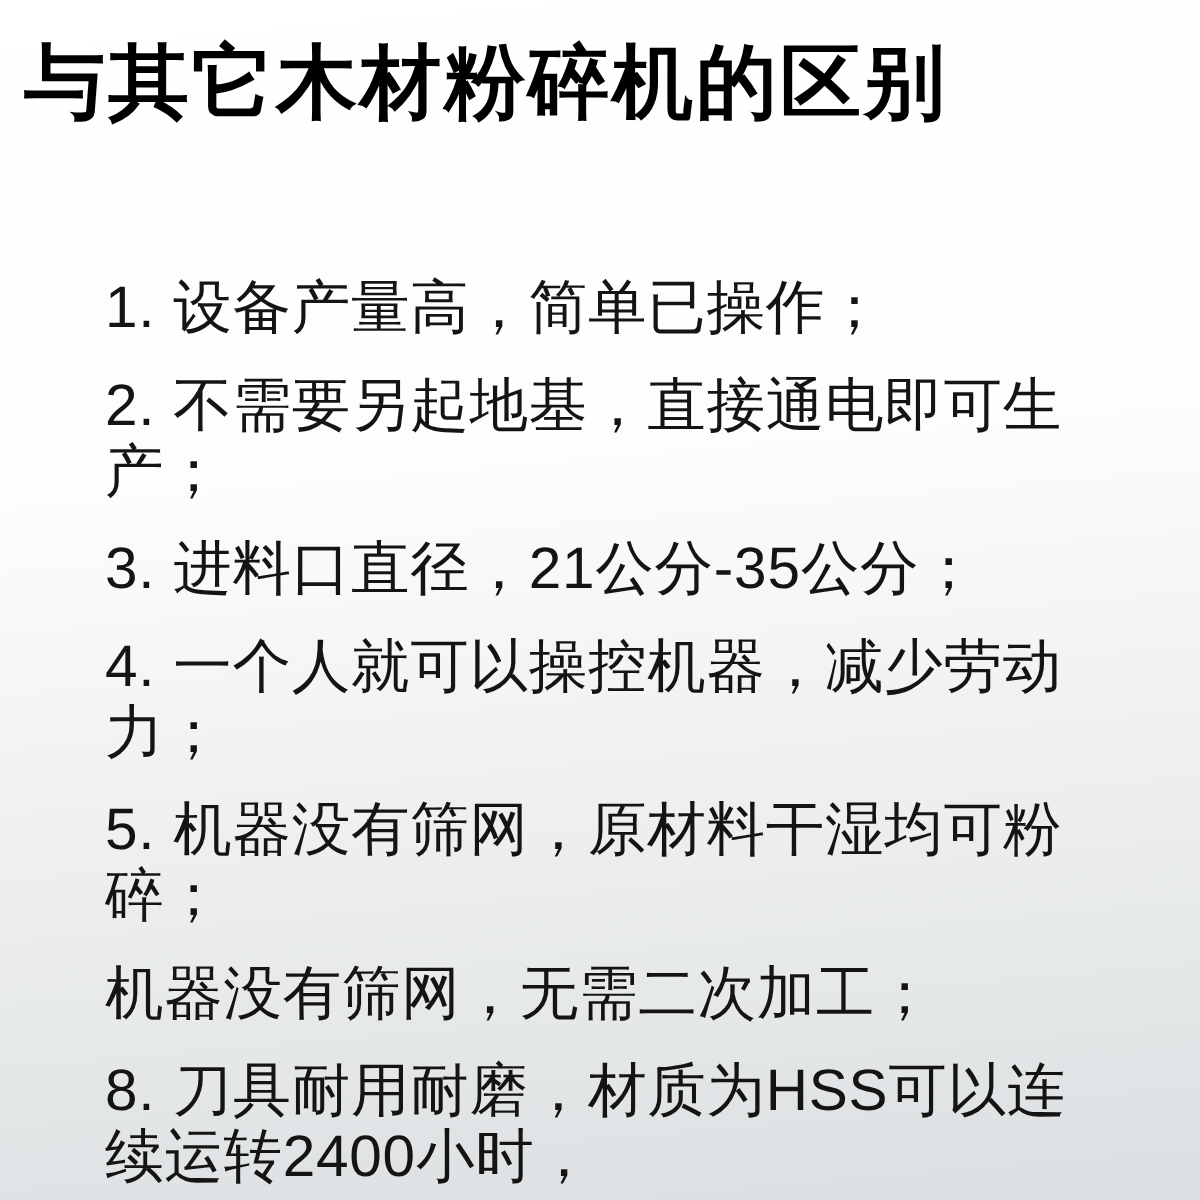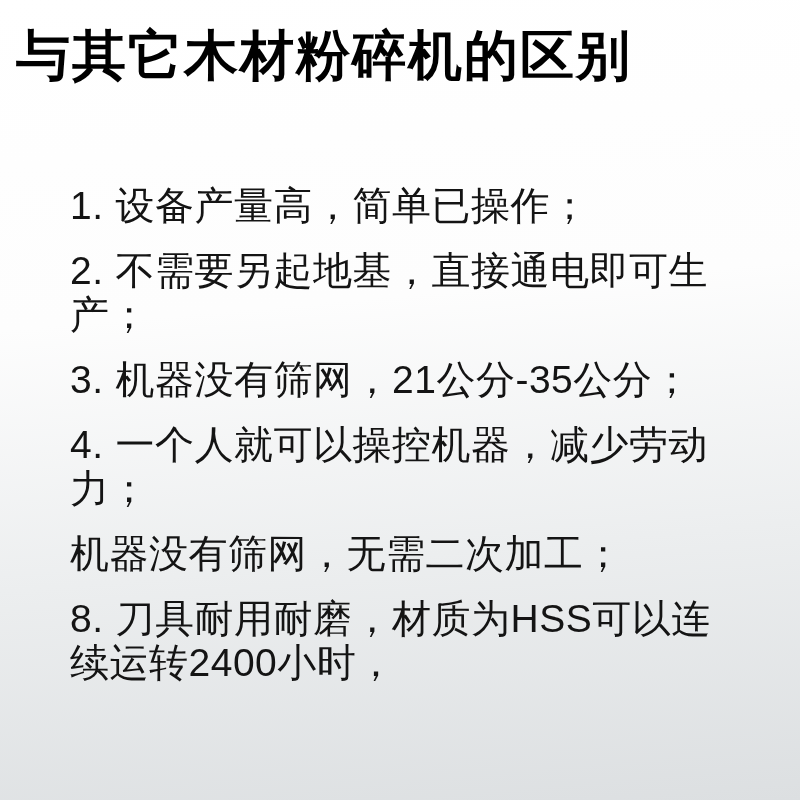--- a/index.html
+++ b/index.html
@@ -61,29 +61,33 @@
       <div class="line"><span class="num">1.</span><span>设备产量高，简单已操作；</span></div>
 
     </div>
 
     <div class="item">
       <div class="line"><span class="num">2.</span><span>不需要另起地基，直接通电即可生产；</span></div>
 
     </div>
 
     <div class="item">
-      <div class="line"><span class="num">3.</span><span>机器没有筛网，21公分-35公分；</span></div>
+      <div class="line"><span class="num">3.</span><span>进料口直径，21公分-35公分；</span></div>
 
     </div>
 
     <div class="item">
       <div class="line"><span class="num">4.</span><span>一个人就可以操控机器，减少劳动力；</span></div>
 
     </div>
 
+    <div class="item">
+      <div class="line"><span class="num">5.</span><span>机器没有筛网，原材料干湿均可粉碎；</span></div>
+
+    </div>
 
 
     <div class="item">
       <div class="line line2">机器没有筛网，无需二次加工；</div>
     </div>
 
     <div class="item">
       <div class="line"><span class="num">8.</span><span>刀具耐用耐磨，材质为HSS可以连续运转2400小时，</span></div>
 
     </div>

